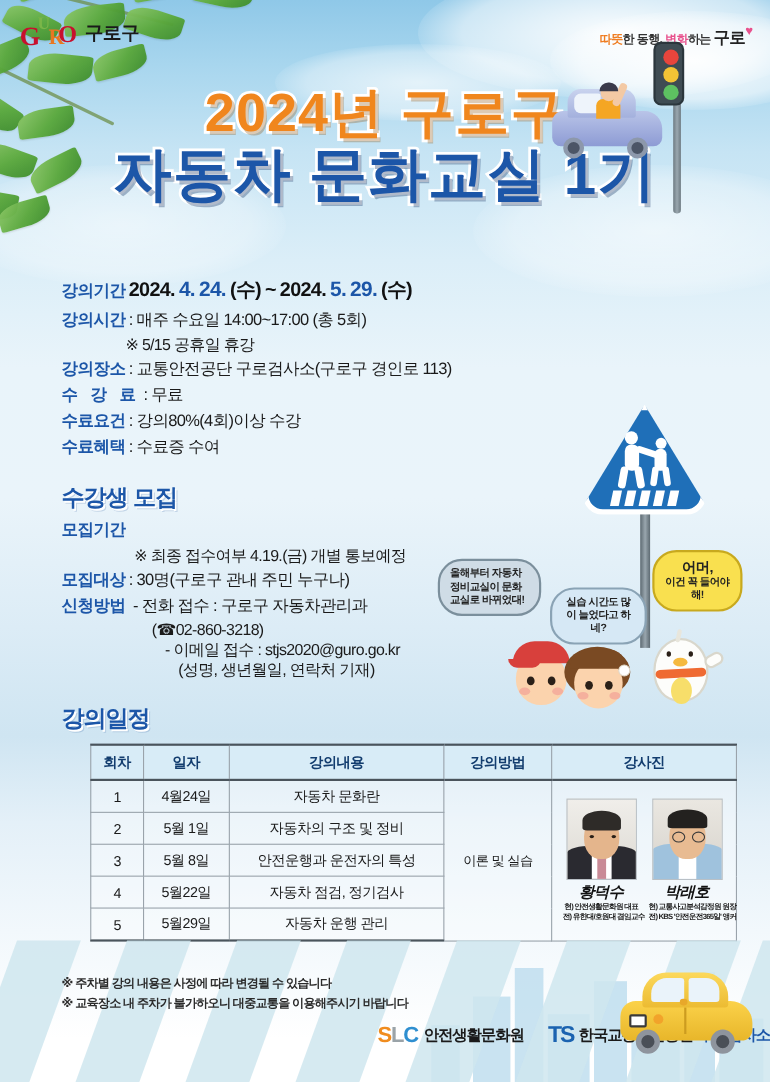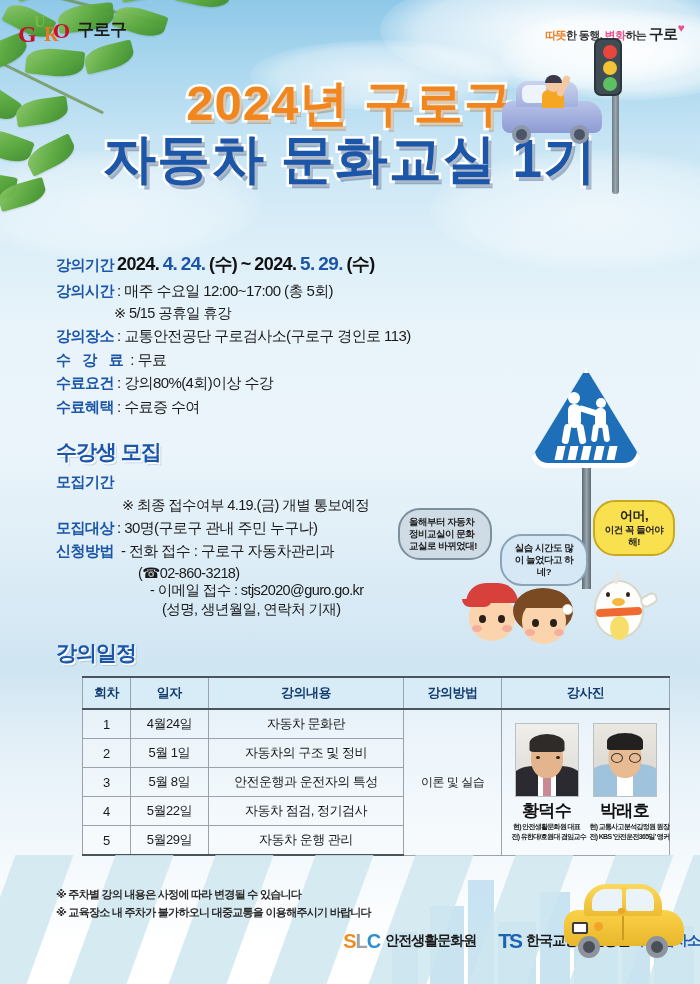--- a/index.html
+++ b/index.html
@@ -172,21 +172,21 @@
   .inst-row { display:flex; justify-content:center; gap:8px; }
   .inst { width:70px; text-align:center; }
   .portrait { width:64px; height:74px; margin:0 auto 2px; border:1px solid #b9c0c6; overflow:hidden; position:relative; background:#e9e6e0;}
   .p-bg   { position:absolute; inset:0; }
   .p-head { position:absolute; left:50%; transform:translateX(-50%); border-radius:48% 48% 45% 45%;}
   .p-hair { position:absolute; left:50%; transform:translateX(-50%); border-radius:50% 50% 12% 12%;}
   .p-suit { position:absolute; left:50%; transform:translateX(-50%); border-radius:30% 30% 0 0;}
   .p-shirt{ position:absolute; left:50%; transform:translateX(-50%); background:#fff;}
   .p-tie  { position:absolute; left:50%; transform:translateX(-50%);}
   .p-glass{ position:absolute; border:1.5px solid #3a3a3a; border-radius:50%;}
-  .inst-name { font-size:17px; font-weight:700; color:#111; letter-spacing:-.6px; }
+  .inst-name { font-size:14px; font-weight:700; color:#111; letter-spacing:-.6px;font-style:italic; }
   .inst-sub  { font-size:7px; font-weight:700; color:#222; letter-spacing:-.7px; line-height:1.35; white-space:nowrap;}
 
   
   .notes { position:absolute; left:56px; top:886px; }
   .note { font-size:11px; font-weight:700; color:#2b2b2b; letter-spacing:-.7px; line-height:1.6;}
 
   
   .flogos { position:absolute; left:0; top:930px; width:700px; display:flex; justify-content:flex-end; align-items:center; gap:22px; }
   .flogo { display:flex; align-items:center; gap:5px; }
   .slc { font:700 20px/1 "Liberation Sans",sans-serif; letter-spacing:-1px;}
@@ -305,21 +305,21 @@
     <div class="ped" style="left:78px;top:78px;width:8px;height:14px;transform:skewX(-12deg);"></div>
   </div>
 
   <div class="info">
     <div class="row">
       <span class="lbl">강의기간</span>
       <span class="val"><span class="blk-big">2024.</span> <span class="accent">4.</span> <span class="accent">24.</span> <span class="blk-big">(수)</span> <span class="blk-big">~</span> <span class="blk-big">2024.</span> <span class="accent">5.</span> <span class="accent">29.</span> <span class="blk-big">(수)</span></span>
     </div>
     <div class="row">
       <span class="lbl">강의시간</span>
-      <span class="val">: <span>매주 수요일 12:00~17:00 (총 5회)</span></span>
+      <span class="val">: <span>매주 수요일 14:00~17:00 (총 5회)</span></span>
     </div>
     <div class="note-in">※ 5/15 공휴일 휴강</div>
     <div class="row" style="margin-top:3px;">
       <span class="lbl">강의장소</span>
       <span class="val">: <span>교통안전공단 구로검사소(구로구 경인로 113)</span></span>
     </div>
     <div class="row">
       <span class="lbl sp">수 강 료</span>
       <span class="val">: <span>무료</span></span>
     </div>

